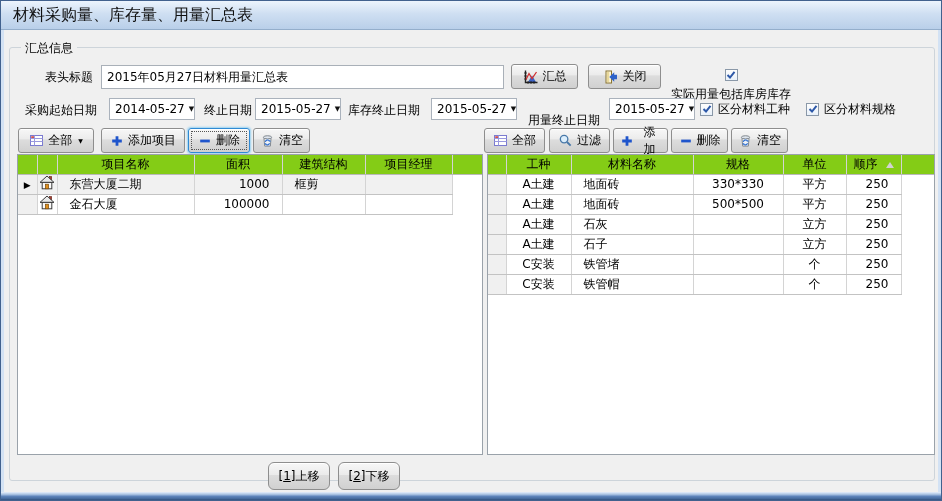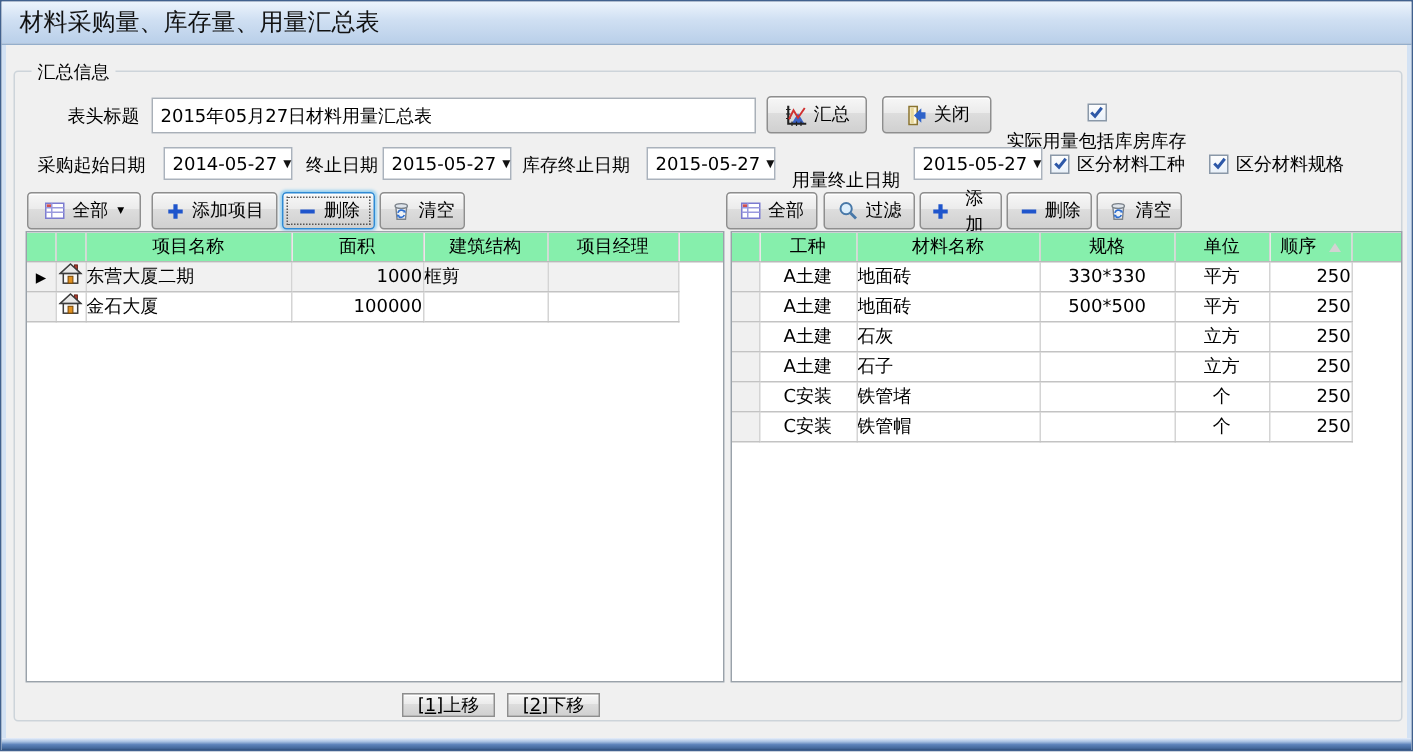--- a/index.html
+++ b/index.html
@@ -37,34 +37,34 @@
   .mini-arrow{font-size:6px;margin-left:2px;}
   
   .checkbox{position:absolute;display:inline-flex;align-items:center;gap:5px;height:16px;}
   .cb-box{width:13px;height:13px;border:1px solid #8a98a8;background:linear-gradient(#fdfdfd,#e9f1fa);
     display:inline-flex;align-items:center;justify-content:center;}
   
   .panel{position:absolute;top:153px;height:301px;background:#fff;border:1px solid #9aa2aa;overflow:hidden;}
   .panel.left{left:16px;width:466px;}
   .panel.right{left:486px;width:448px;}
   table.grid{border-collapse:collapse;table-layout:fixed;width:100%;font-size:12px;}
-  .grid th{height:19px;font-weight:normal;background:#86efac;border-bottom:1px solid #b9b9b9;border-right:1px solid #d4d4d4;
+  .grid th{height:19px;font-weight:normal;background:#84cc16;border-bottom:1px solid #b9b9b9;border-right:1px solid #d4d4d4;
     text-align:center;padding:0 2px;overflow:hidden;white-space:nowrap;}
   .grid th.filler,.grid td.filler{border-right:none;}
-  .grid td{height:20px;border-right:1px solid #d4d4d4;border-bottom:1px solid #c3c3c3;padding:0 0;
+  .grid td{height:20px;border-right:1px solid #d4d4d4;border-bottom:1px solid #c3c3c3;padding:0 12px;
     overflow:hidden;white-space:nowrap;background:#fff;}
   .grid td.sel{background:#f0f0f0;padding:0;text-align:center;}
   .grid td.ic{padding:0;text-align:center;}
   .grid td.filler{border-bottom:none;background:transparent;}
   .grid tr.current td:not(.sel):not(.filler){background:#f1f1f1;}
   .al{text-align:left}.ac{text-align:center}.ar{text-align:right}
   .marker{font-size:9px;line-height:9px;color:#000;}
   .sort-tri{display:inline-block;width:0;height:0;border-left:4px solid transparent;border-right:4px solid transparent;
     border-bottom:6px solid #d2d2d2;margin-left:8px;}
-  .btn.small{height:16px;border-radius:0;}
+  .btn.small{height:28px;border-radius:6px;}
 </style>
 </head>
 <body>
 
 <div class="window">
 
   <div class="titlebar">
     <span class="title">材料采购量、库存量、用量汇总表</span>
   </div>
   <div class="close-btn">

